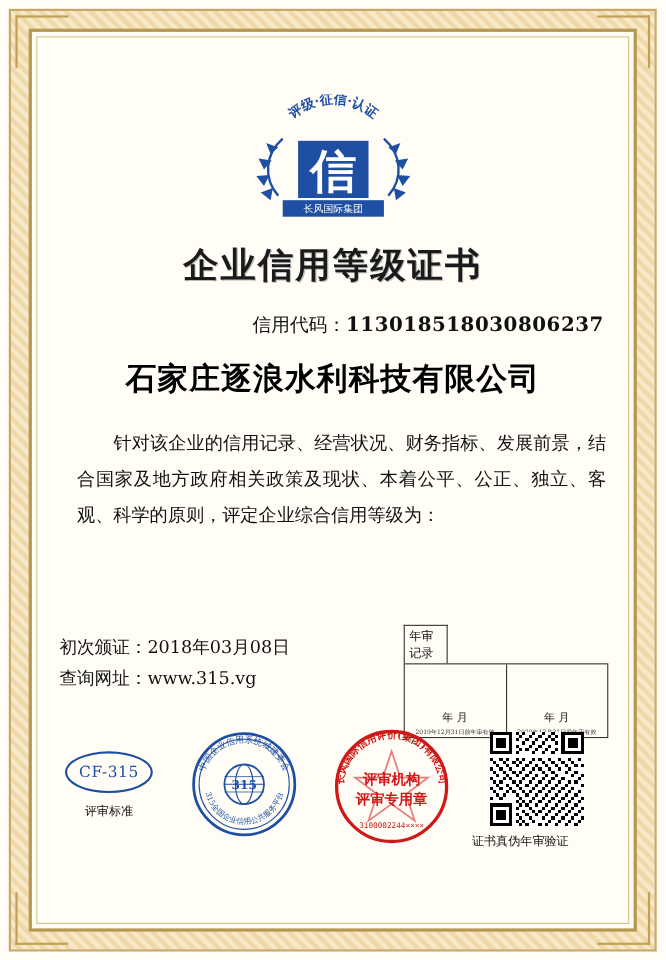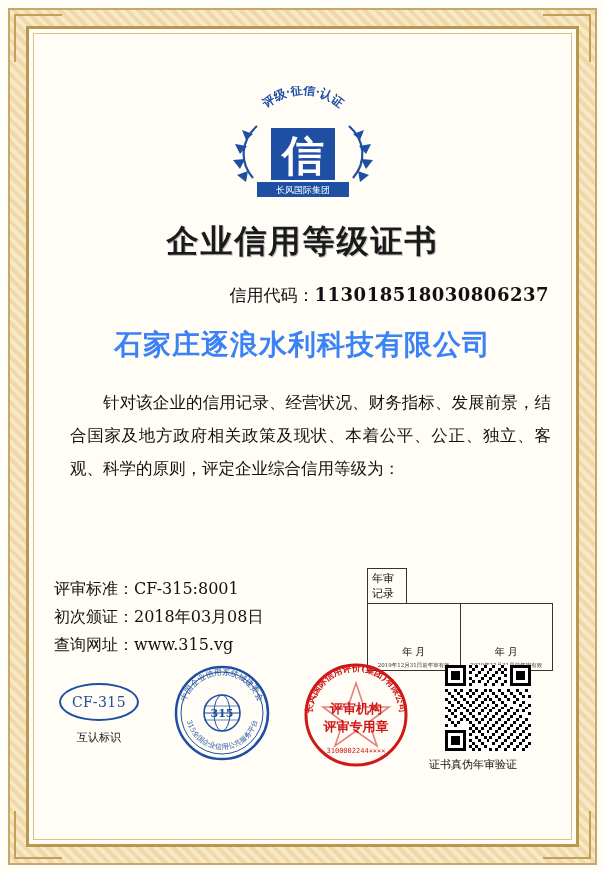--- a/index.html
+++ b/index.html
@@ -73,21 +73,21 @@
   }
   .code-line .code-num{font-weight:bold;font-size:18px;letter-spacing:0.5px;text-align:right;}
 
   .company{
     position:absolute;top:286px;left:12px;right:12px;
     text-align:center;
     font-family:"DejaVu Serif","Liberation Serif",serif;
     font-weight:bold;
     font-size:28px;
     letter-spacing:1px;
-    color:#3b82f6;
+    color:#000000;
   }
 
   .para{
     position:absolute;top:346px;left:14px;right:14px;
     font-family:"DejaVu Serif","Liberation Serif",serif;
     font-size:16.5px;
     line-height:33px;
     color:#111;
     text-align:justify;
     margin-left:16px;
@@ -230,21 +230,20 @@
     </div>
 
     <div class="company">石家庄逐浪水利科技有限公司</div>
 
     <div class="para">
       <span class="indent"></span><span>针对该企业的信用记录、经营状况、财务指标、发展前景，结合国家及地方政府相关政策及现状、本着公平、公正、独立、客观、科学的原则，评定企业综合信用等级为：</span>
     </div>
 
 
     <div class="details">
-      <div>评审标准：CF-315:8001</div>
       <div>初次颁证：2018年03月08日</div>
       <div>查询网址：www.315.vg</div>
     </div>
 
     <div class="review-box">
       <div class="review-title">年审记录</div>
       <div class="review-grid">
         <div class="review-cell">
           <div class="cell-ym">年  月</div>
           <div class="cell-note">2019年12月31日前年审有效</div>
@@ -253,21 +252,21 @@
           <div class="cell-ym">年  月</div>
           <div class="cell-note">2020年12月31日前年审有效</div>
         </div>
       </div>
     </div>
 
     <div class="seals">
 
       <div class="seal seal-cf">
         <div class="cf-oval">CF-315</div>
-        <div class="cf-label">互认标识</div>
+        <div class="cf-label">评审标准</div>
       </div>
 
       <div class="seal seal-blue">
         <svg viewBox="0 0 100 100" width="100" height="100">
           <defs>
             <path id="bluetop" d="M 12 50 A 38 38 0 0 1 88 50"></path>
             <path id="bluebot" d="M 14 50 A 36 36 0 0 0 86 50"></path>
           </defs>
           <circle cx="50" cy="50" r="46" fill="none" stroke="#1f4fa3" stroke-width="2.5"></circle>
           <circle cx="50" cy="50" r="41" fill="none" stroke="#1f4fa3" stroke-width="1"></circle>

